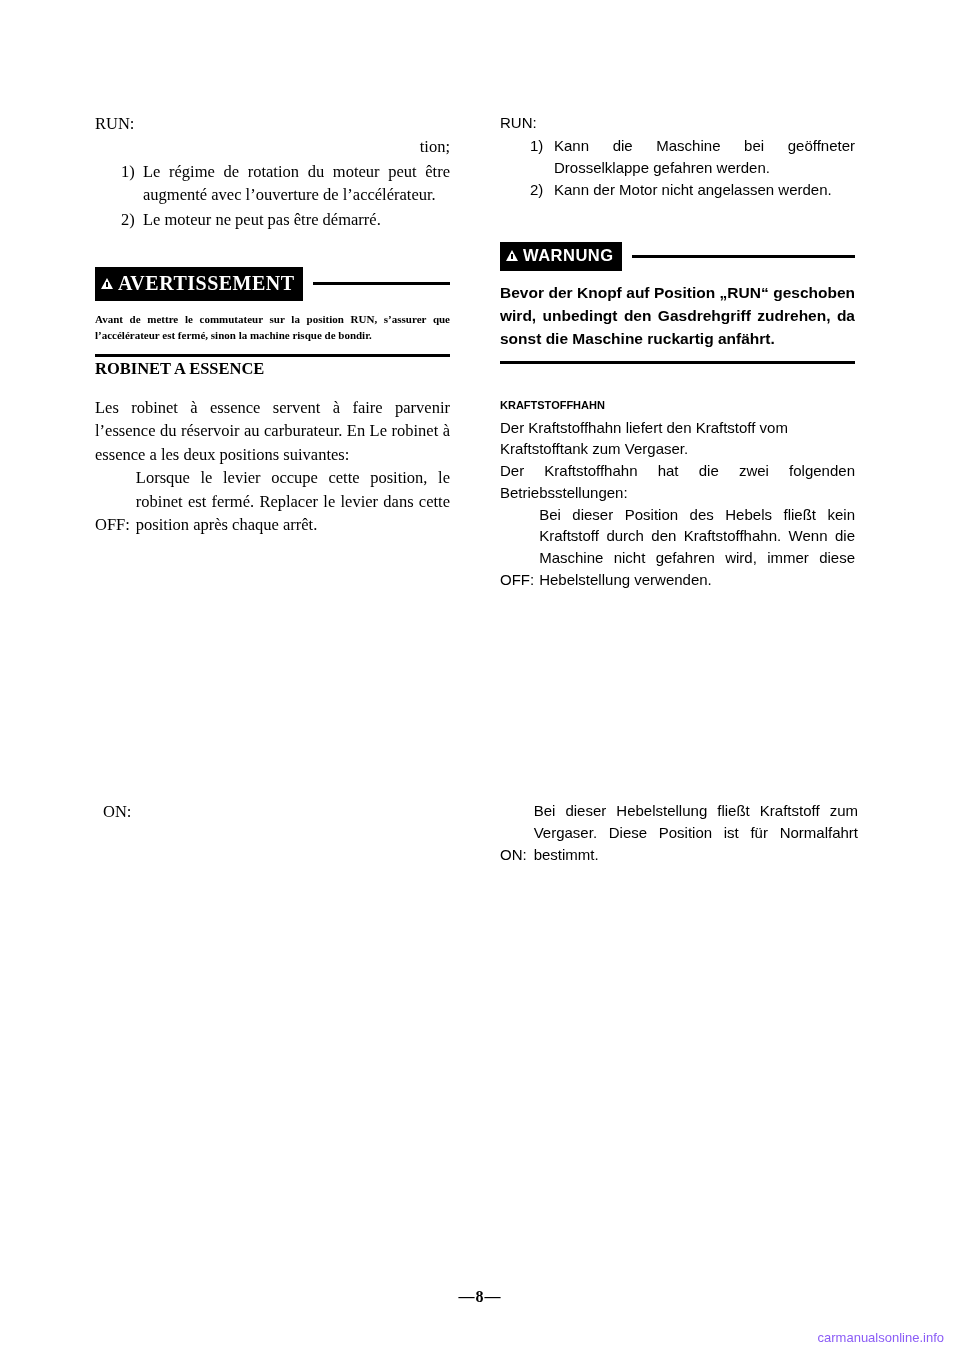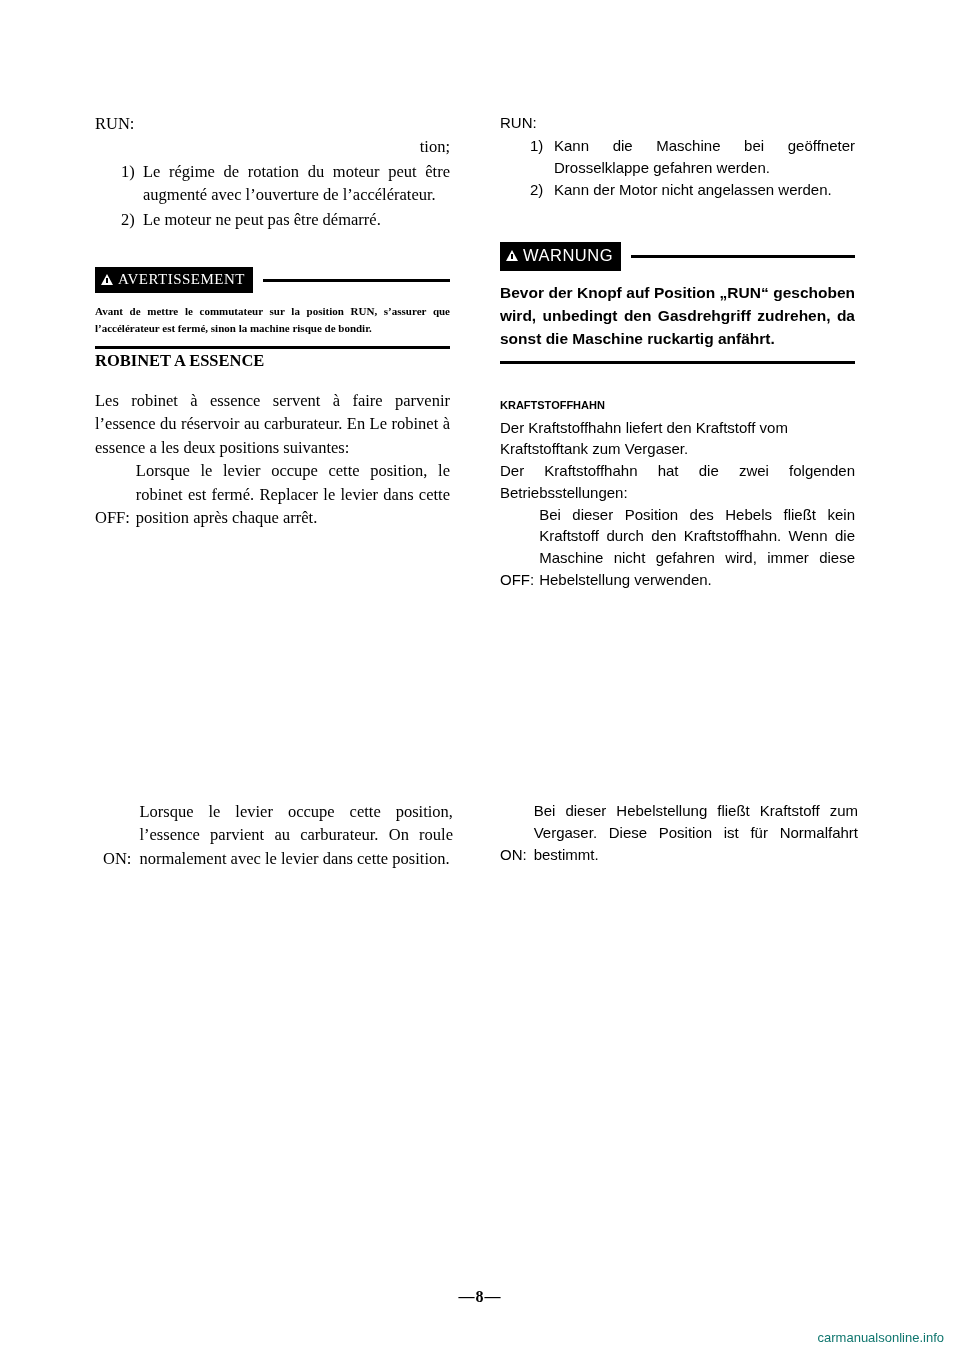--- a/index.html
+++ b/index.html
@@ -64,39 +64,39 @@
     display: flex;
     align-items: center;
   }
   .warn-badge {
     background: #000;
     color: #fff;
     display: inline-flex;
     align-items: center;
     gap: 5px;
     padding: 2px 8px 3px 6px;
-    font-weight: normal;
+    font-weight: bold;
     letter-spacing: 0.5px;
   }
   .warn-badge .tri {
     display: inline-block;
     width: 0; height: 0;
     border-left: 6px solid transparent;
     border-right: 6px solid transparent;
     border-bottom: 11px solid #fff;
     position: relative;
   }
   .warn-badge .tri::after {
     content: "";
     position: absolute;
     left: -1px; top: 4px;
     width: 2px; height: 5px;
     background: #000;
   }
-  .warn-badge-fr { font-family: "Liberation Serif", serif; font-size: 15px; }
+  .warn-badge-fr { font-family: "Liberation Serif", serif; font-size: 20px; }
   .warn-badge-de { font-family: "Liberation Sans", sans-serif; font-size: 16.5px; }
   .warn-rule {
     flex: 1 1 auto;
     height: 3px;
     background: #000;
     margin-left: 10px;
     margin-right: 0;
   }
   .warn-body-fr {
     font-family: "Liberation Serif", serif;
@@ -169,21 +169,21 @@
     font-weight: bold;
     font-size: 16px;
     letter-spacing: 1px;
   }
   .watermark {
     position: absolute;
     right: 16px;
     top: 1330px;
     font-family: "Liberation Sans", sans-serif;
     font-size: 13px;
-    color: #0f766e;
+    color: #8b5cf6;
   }
 </style>
 </head>
 <body>
 
 <div class="page">
 
   <div class="col col-left fr">
 
     <div class="fr-run">
@@ -257,21 +257,20 @@
 
     <div class="hang">
       <span class="tag" style="padding-right:5px;">OFF:</span>
       <span class="body just">Bei dieser Position des Hebels fließt kein Kraftstoff durch den Kraftstoffhahn. Wenn die Maschine nicht gefahren wird, immer diese Hebelstellung verwenden.</span>
     </div>
   </div>
 
   <div class="block-on-left fr">
     <div class="hang">
       <span class="tag" style="padding-right:8px; padding-left:8px;">ON:</span>
-      <span class="body just">Lorsque le levier occupe cette position, l’essence parvient au carburateur. On roule normalement avec le levier dans cette position.</span>
     </div>
   </div>
 
   <div class="block-on-right de">
     <div class="hang">
       <span class="tag" style="padding-right:7px;">ON:</span>
       <span class="body just">Bei dieser Hebelstellung fließt Kraftstoff zum Vergaser. Diese Position ist für Normalfahrt bestimmt.</span>
     </div>
   </div>
 

